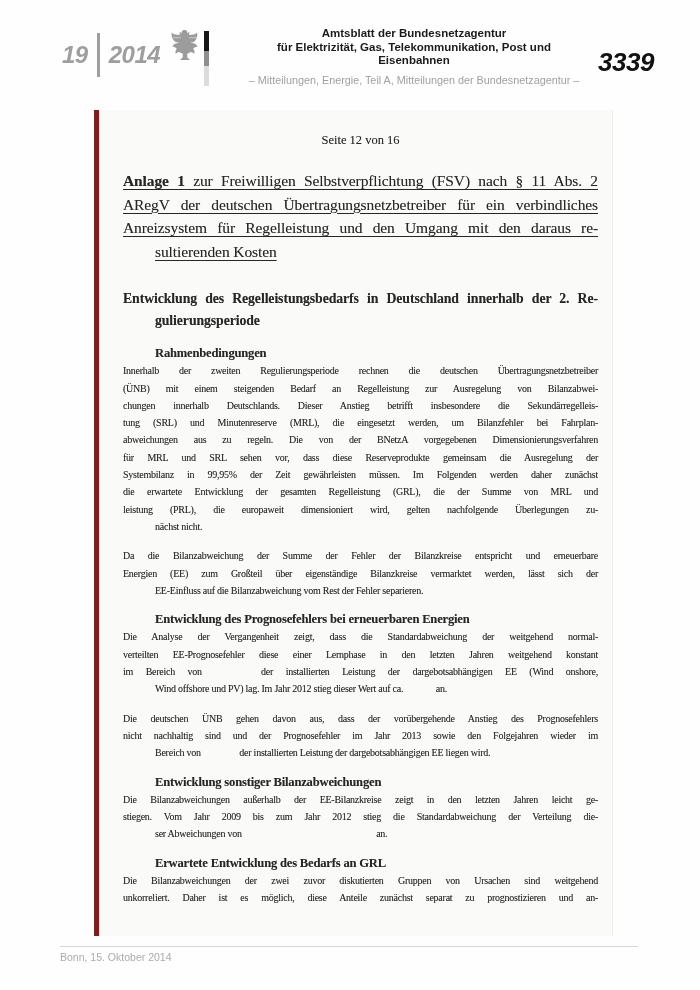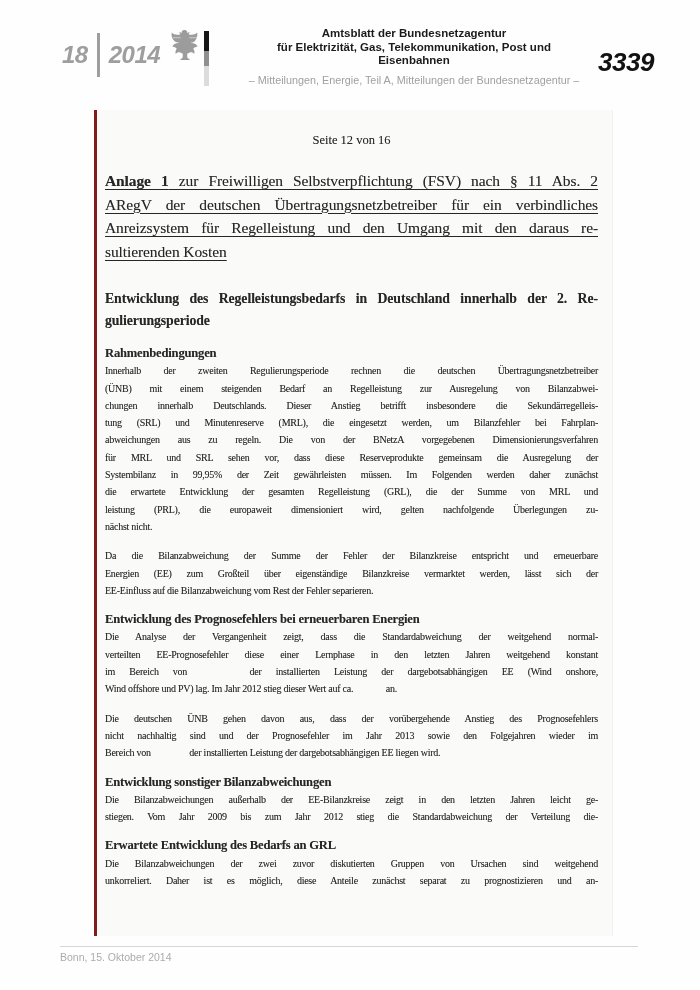--- a/index.html
+++ b/index.html
@@ -14,28 +14,28 @@
   .regbar{position:absolute;left:204px;top:31px;width:5px;height:55px;
           background:linear-gradient(#161616 0 37%,#8f8f8f 37% 63%,#dcdcdc 63% 100%);}
   .masthead{position:absolute;left:244px;top:27px;width:340px;text-align:center;}
   .masthead .m1,.masthead .m2{font-size:11.5px;font-weight:bold;color:#1b1b1b;line-height:13.5px;}
   .masthead .m3{font-size:10.8px;color:#a0a0a0;margin-top:6px;line-height:12px;}
   .pagenum{position:absolute;left:596px;top:47px;width:60px;text-align:center;
            font-size:26px;font-weight:bold;font-style:italic;color:#121212;letter-spacing:-0.5px;}
 
   
   .scan{position:absolute;left:94px;top:110px;width:519px;height:826px;
-        background:#fafaf8;border-left:3px solid #7f1d1d;border-right:1px solid #f0f0ec;
+        background:#fafaf8;border-left:5px solid #7f1d1d;border-right:1px solid #f0f0ec;
         font-family:"Liberation Serif","DejaVu Serif",serif;color:#262626;
-        box-sizing:border-box;padding:22px 14px 0 8px;
+        box-sizing:border-box;padding:22px 14px 0 24px;
         text-shadow:0 0 0.4px rgba(40,40,40,0.35);}
   .page-ind{font-size:12.5px;text-align:center;line-height:17px;}
 
   .jline{text-align:justify;text-align-last:justify;white-space:normal;}
-  .jline.last{text-align-last:left;}
+  .jline.last{text-align-last:left;margin-left:32px;}
   .gap{display:inline-block;height:1px;}
 
   .b-doc-title{margin:20px 0 25px;}
   .b-doc-title .jline{font-size:15.5px;line-height:23.5px;letter-spacing:-0.1px;
                       text-decoration:underline;text-underline-offset:3px;
                       text-decoration-thickness:1px;}
   .b-heading1{margin:0 0 13px;font-family:Liberation Serif, serif;}
   .b-heading1 .jline{font-weight:bold;font-size:13.8px;line-height:22px;letter-spacing:-0.1px;}
   .b-heading2{margin:12px 0 0;}
   .b-heading2 .jline{font-weight:bold;font-size:12.6px;line-height:17.3px;letter-spacing:-0.2px;}
@@ -46,21 +46,21 @@
   .foot-line{position:absolute;left:60px;right:62px;top:946px;height:1px;background:#d6d6d6;}
   .foot-text{position:absolute;left:60px;top:951px;font-size:10.5px;color:#ababab;}
 </style>
 </head>
 <body>
 
 <div class="canvas">
 
   <header>
     <div class="issue">
-      <span>18</span>
+      <span>19</span>
       <span class="issue-sep"></span>
       <span>2014</span>
     </div>
 
     <div class="eagle">
       <svg viewBox="0 0 24 28" width="30" height="34" aria-hidden="true">
         <path fill="#9c9c9c" d="M12 1.6c1 0 1.8.8 1.8 1.8v.7l2.2-1.1-1.1 2.1c2.4 1.1 5.5.5 7.1-1.3.7 3.6-1 7.2-3.9 8.5 1.9.2 3.6 1.3 4.4 2.9-1.5.1-2.8.8-3.7 1.8 1 1.2 1.3 2.9.8 4.4-.9-1.4-2.7-1.9-4.1-1.1l-1.7 1 .1 3 2.3 2.1h-8.4l2.3-2.1.1-3-1.7-1c-1.4-.8-3.2-.3-4.1 1.1-.5-1.5-.2-3.2.8-4.4-.9-1-2.2-1.7-3.7-1.8.8-1.6 2.5-2.7 4.4-2.9C2.1 11 .4 7.4 1.1 3.8c1.6 1.8 4.7 2.4 7.1 1.3L7.1 3l2.2 1.1v-.7c0-1 .8-1.8 1.8-1.8z"></path>
         <path d="M2 8h6.5M15.5 8H22M1.5 12h5.5M17 12h5.5" stroke="#fafaf8" stroke-width=".7" opacity=".6" fill="none"></path>
       </svg>
     </div>
@@ -122,20 +122,21 @@
           <div class="jline">Die deutschen ÜNB gehen davon aus, dass der vorübergehende Anstieg des Prognosefehlers</div>
           <div class="jline">nicht nachhaltig sind und der Prognosefehler im Jahr 2013 sowie den Folgejahren wieder im</div>
           <div class="jline last">Bereich von <span class="gap" style="width: 34px;"></span> der installierten Leistung der dargebotsabhängigen EE liegen wird.</div>
         </div>
         <div class="b-heading2">
           <div class="jline last">Entwicklung sonstiger Bilanzabweichungen</div>
         </div>
         <div class="b-paragraph">
           <div class="jline">Die Bilanzabweichungen außerhalb der EE-Bilanzkreise zeigt in den letzten Jahren leicht ge-</div>
           <div class="jline">stiegen. Vom Jahr 2009 bis zum Jahr 2012 stieg die Standardabweichung der Verteilung die-</div>
+          <div class="jline last">ser Abweichungen von <span class="gap" style="width: 130px;"></span> an.</div>
         </div>
         <div class="b-heading2">
           <div class="jline last">Erwartete Entwicklung des Bedarfs an GRL</div>
         </div>
         <div class="b-paragraph">
           <div class="jline">Die Bilanzabweichungen der zwei zuvor diskutierten Gruppen von Ursachen sind weitgehend</div>
           <div class="jline">unkorreliert. Daher ist es möglich, diese Anteile zunächst separat zu prognostizieren und an-</div>
         </div>
       </div>
   </main>

